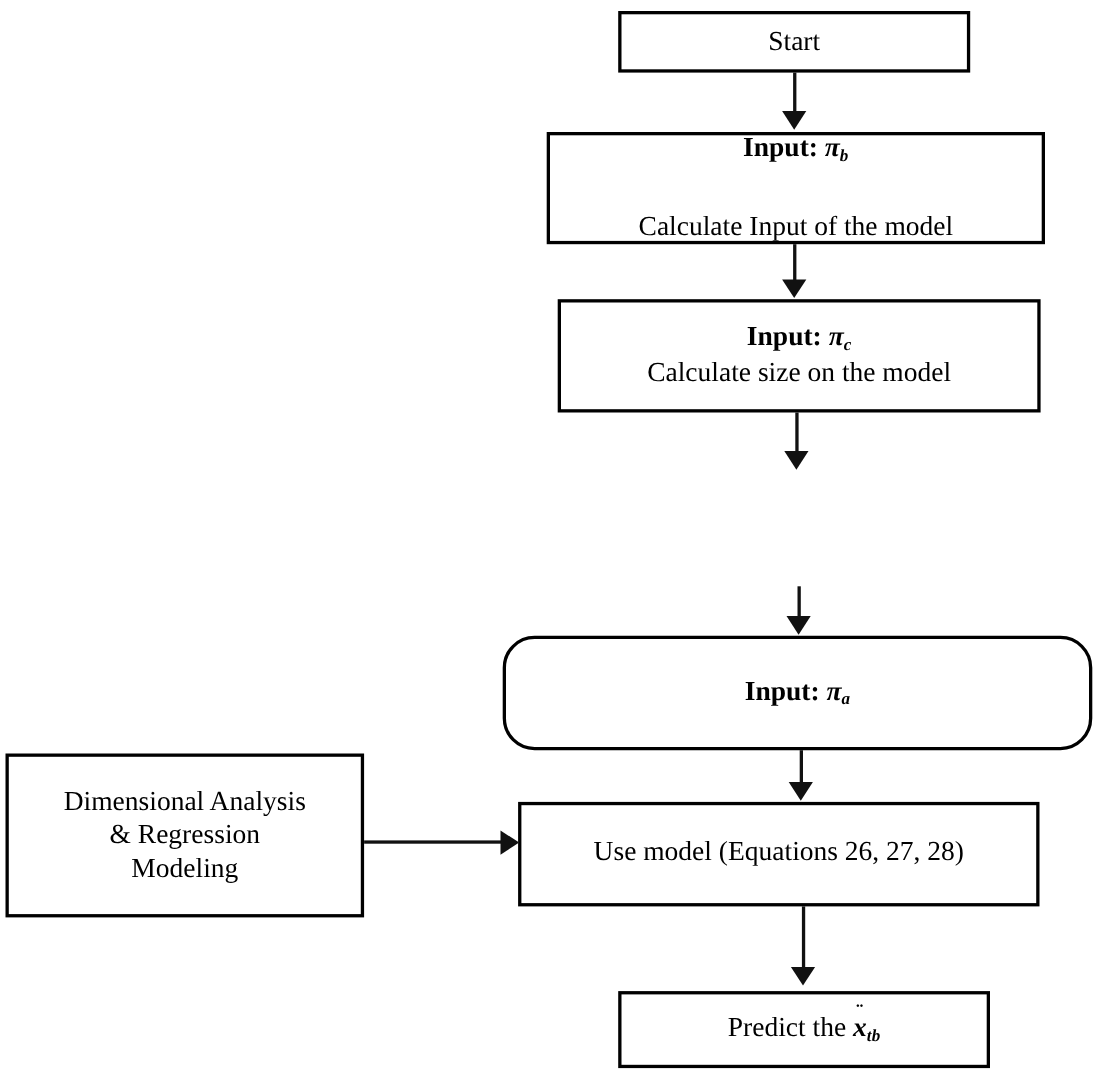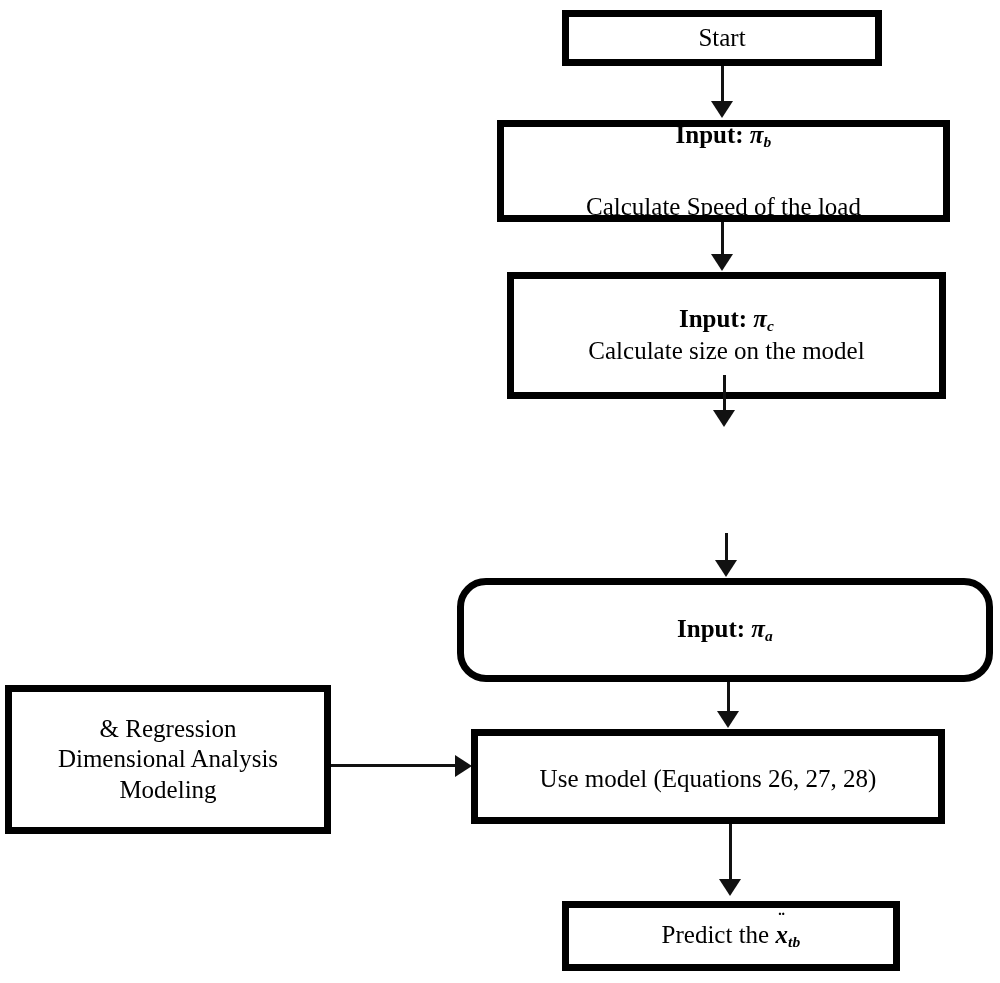--- a/index.html
+++ b/index.html
@@ -13,21 +13,21 @@
     width: 1000px;
     height: 983px;
     background: #ffffff;
     font-family: "Liberation Serif", "DejaVu Serif", serif;
     color: #000000;
     overflow: hidden;
   }
   .node {
     position: absolute;
     box-sizing: border-box;
-    border: 7px solid #000000;
+    border: 3px solid #000000;
     background: #ffffff;
     display: flex;
     flex-direction: column;
     align-items: center;
     text-align: center;
     line-height: 1.22;
   }
   .node .txt {
     display: block;
     white-space: nowrap;
@@ -103,48 +103,48 @@
 
   <div class="node vcenter" style="left:562px; top:10px; width:320px; height:56px;">
     <span class="txt t-plain">Start</span>
   </div>
 
   <div class="vline" style="left:721px; top:66px; height:38px;"></div>
   <div class="arrow-down" style="left:711px; top:101px;"></div>
 
   <div class="node vcenter" style="left:497px; top:120px; width:453px; height:102px;gap:40px;">
     <span class="txt t-bold"><span>Input: </span><span class="mvar">π</span><span class="msub">b</span></span>
-    <span class="txt t-plain">Calculate Speed of the load</span>
+    <span class="txt t-plain">Calculate Input of the model</span>
   </div>
 
   <div class="vline" style="left:721px; top:222px; height:36px;"></div>
   <div class="arrow-down" style="left:711px; top:254px;"></div>
 
-  <div class="node vcenter" style="left:507px; top:272px; width:439px; height:127px;">
+  <div class="node vcenter" style="left:507px; top:272px; width:439px; height:103px;">
     <span class="txt t-bold"><span>Input: </span><span class="mvar">π</span><span class="msub">c</span></span>
     <span class="txt t-plain">Calculate size on the model</span>
   </div>
 
   <div class="vline" style="left:723px; top:375px; height:38px;"></div>
   <div class="arrow-down" style="left:713px; top:410px;"></div>
 
 
   <div class="vline" style="left:725px; top:533px; height:30px;"></div>
   <div class="arrow-down" style="left:715px; top:560px;"></div>
 
   <div class="node vcenter" style="left:457px; top:578px; width:536px; height:104px;border-radius:29px;">
     <span class="txt t-bold"><span>Input: </span><span class="mvar">π</span><span class="msub">a</span></span>
   </div>
 
   <div class="vline" style="left:727px; top:682px; height:32px;"></div>
   <div class="arrow-down" style="left:717px; top:711px;"></div>
 
   <div class="node vcenter" style="left:5px; top:685px; width:326px; height:149px;">
+    <span class="txt t-plain">Dimensional Analysis</span>
     <span class="txt t-plain">&amp; Regression</span>
-    <span class="txt t-plain">Dimensional Analysis</span>
     <span class="txt t-plain">Modeling</span>
   </div>
 
   <div class="hline" style="left:331px; top:764px; width:126px;"></div>
   <div class="arrow-right" style="left:455px; top:755px;"></div>
 
   <div class="node ptop" style="left:471px; top:729px; width:474px; height:95px; padding-top:28px;">
     <span class="txt t-plain">Use model (Equations 26, 27, 28)</span>
   </div>
 

